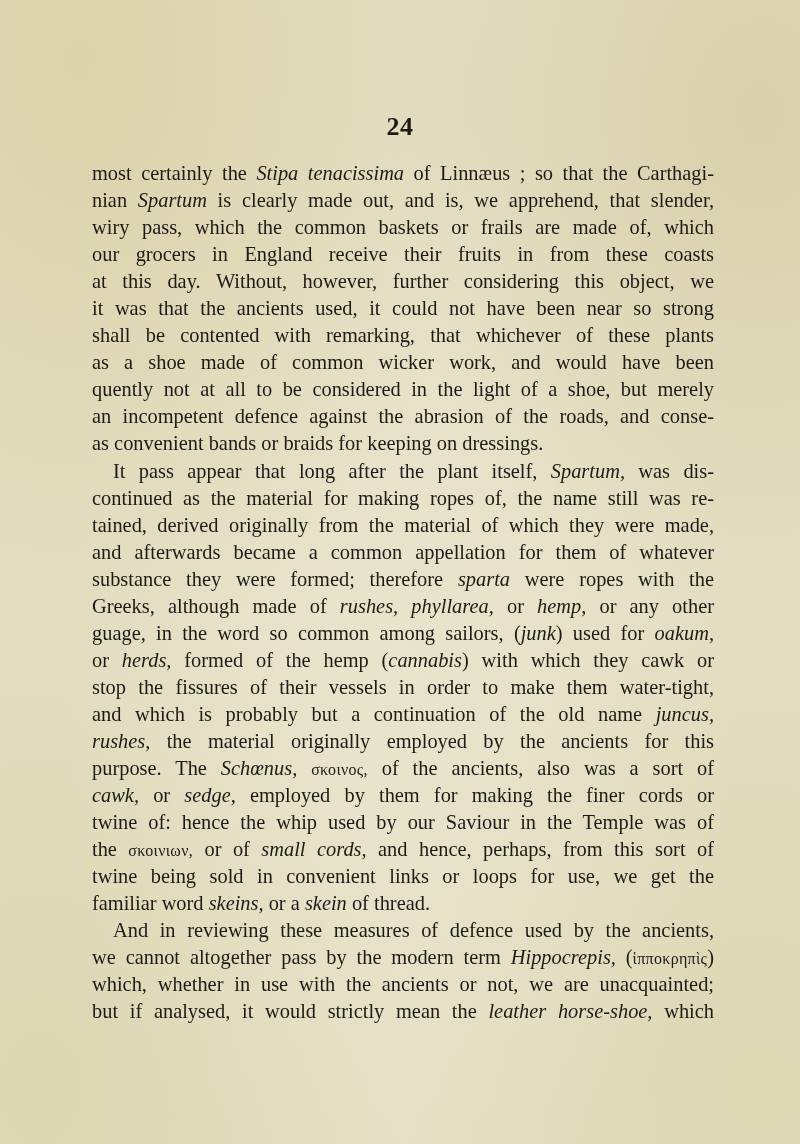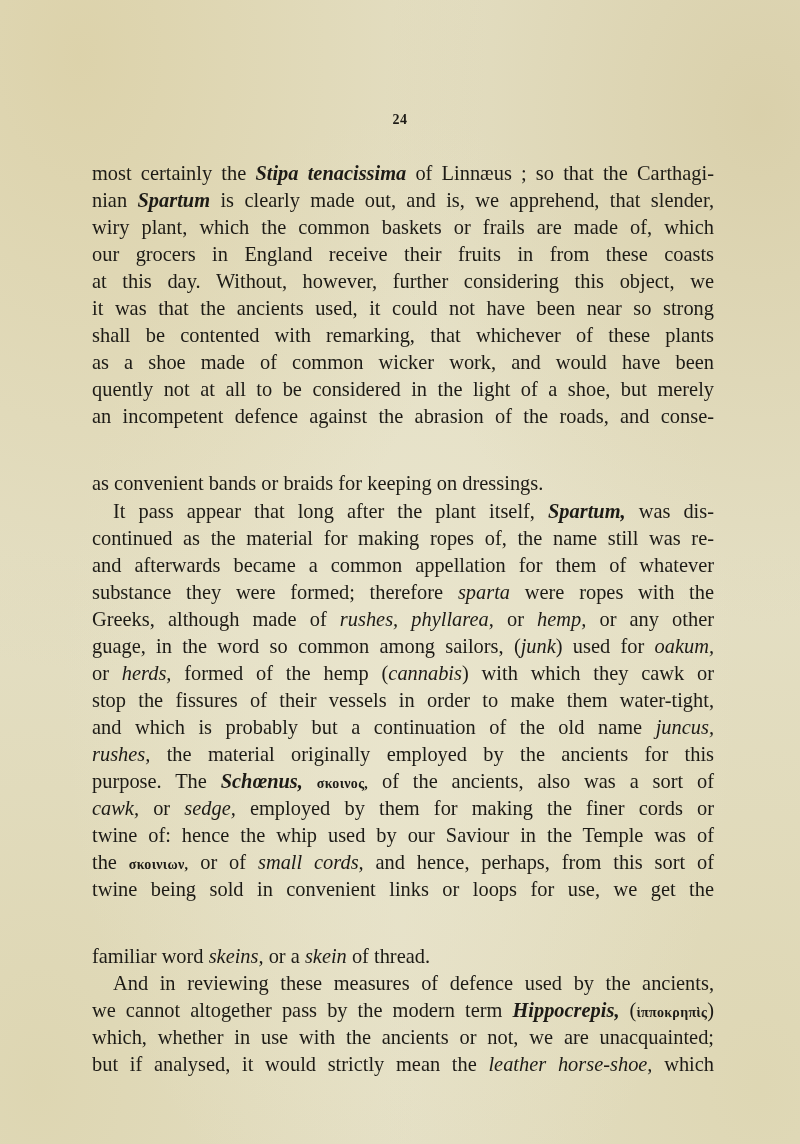--- a/index.html
+++ b/index.html
@@ -25,69 +25,69 @@
       position: absolute;
       left: 0; top: 0;
       width: 800px; height: 1144px;
     }
     .page-number {
       position: absolute;
       top: 112px;
       left: 0;
       width: 800px;
       text-align: center;
-      font-size: 14px;
+      font-size: 26px;
       font-weight: bold;
       letter-spacing: 0.5px;
     }
     .text-block {
       position: absolute;
       left: 92px;
       top: 160px;
       width: 622px;
     }
     .line {
       height: 27.06px;
       line-height: 27.06px;
       font-size: 20.4px;
       white-space: nowrap;
       text-align: justify;
       text-align-last: justify;
       overflow: visible;
     }
     .line.last {
       text-align-last: left;
-      margin-top: 40px;
     }
     .line.indent {
       padding-left: 21px;
     }
     .it { font-style: italic; }
-    .bi { font-style: italic; font-weight: bold; }
-    .gk { font-size: 14px; font-style: normal; letter-spacing: 0.3px; font-weight: bold; }
+    .bi { font-style: italic; font-weight: normal; }
+    .gk { font-size: 16px; font-style: normal; letter-spacing: 0.3px; }
   </style>
 </head>
 <body>
 
 <div class="page">
   <div class="page-number">24</div>
   <div class="text-block" id="text-block">
       <div class="line"><span>most certainly the </span><span class="bi">Stipa tenacissima</span><span> of Linnæus ; so that the Carthagi-</span></div>
       <div class="line"><span>nian </span><span class="bi">Spartum</span><span> is clearly made out, and is, we apprehend, that slender,</span></div>
-      <div class="line"><span>wiry plant, which the common baskets or frails are made of, which</span></div>
+      <div class="line"><span>wiry pass, which the common baskets or frails are made of, which</span></div>
       <div class="line"><span>our grocers in England receive their fruits in from these coasts</span></div>
       <div class="line"><span>at this day.  Without, however, further considering this object, we</span></div>
       <div class="line"><span>it was that the ancients used, it could not have been near so strong</span></div>
       <div class="line"><span>shall be contented with remarking, that whichever of these plants</span></div>
       <div class="line"><span>as a shoe made of common wicker work, and would have been</span></div>
       <div class="line"><span>quently not at all to be considered in the light of a shoe, but merely</span></div>
       <div class="line"><span>an incompetent defence against the abrasion of the roads, and conse-</span></div>
       <div class="line last"><span>as convenient bands or braids for keeping on dressings.</span></div>
       <div class="line indent"><span>It pass appear that long after the plant itself, </span><span class="bi">Spartum,</span><span> was dis-</span></div>
       <div class="line"><span>continued as the material for making ropes of, the name still was re-</span></div>
+      <div class="line"><span>tained, derived originally from the material of which they were made,</span></div>
       <div class="line"><span>and afterwards became a common appellation for them of whatever</span></div>
       <div class="line"><span>substance they were formed; therefore </span><span class="it">sparta</span><span> were ropes with the</span></div>
       <div class="line"><span>Greeks, although made of </span><span class="it">rushes, phyllarea,</span><span> or </span><span class="it">hemp,</span><span> or any other</span></div>
       <div class="line"><span>guage, in the word so common among sailors, (</span><span class="it">junk</span><span>) used for </span><span class="it">oakum,</span></div>
       <div class="line"><span>or </span><span class="it">herds,</span><span> formed of the hemp (</span><span class="it">cannabis</span><span>) with which they cawk or</span></div>
       <div class="line"><span>stop the fissures of their vessels in order to make them water-tight,</span></div>
       <div class="line"><span>and which is probably but a continuation of the old name </span><span class="it">juncus,</span></div>
       <div class="line"><span class="it">rushes,</span><span> the material originally employed by the ancients for this</span></div>
       <div class="line"><span>purpose.  The </span><span class="bi">Schœnus,</span><span> </span><span class="gk">σκοινος,</span><span> of the ancients, also was a sort of</span></div>
       <div class="line"><span class="it">cawk,</span><span> or </span><span class="it">sedge,</span><span> employed by them for making the finer cords or</span></div>

